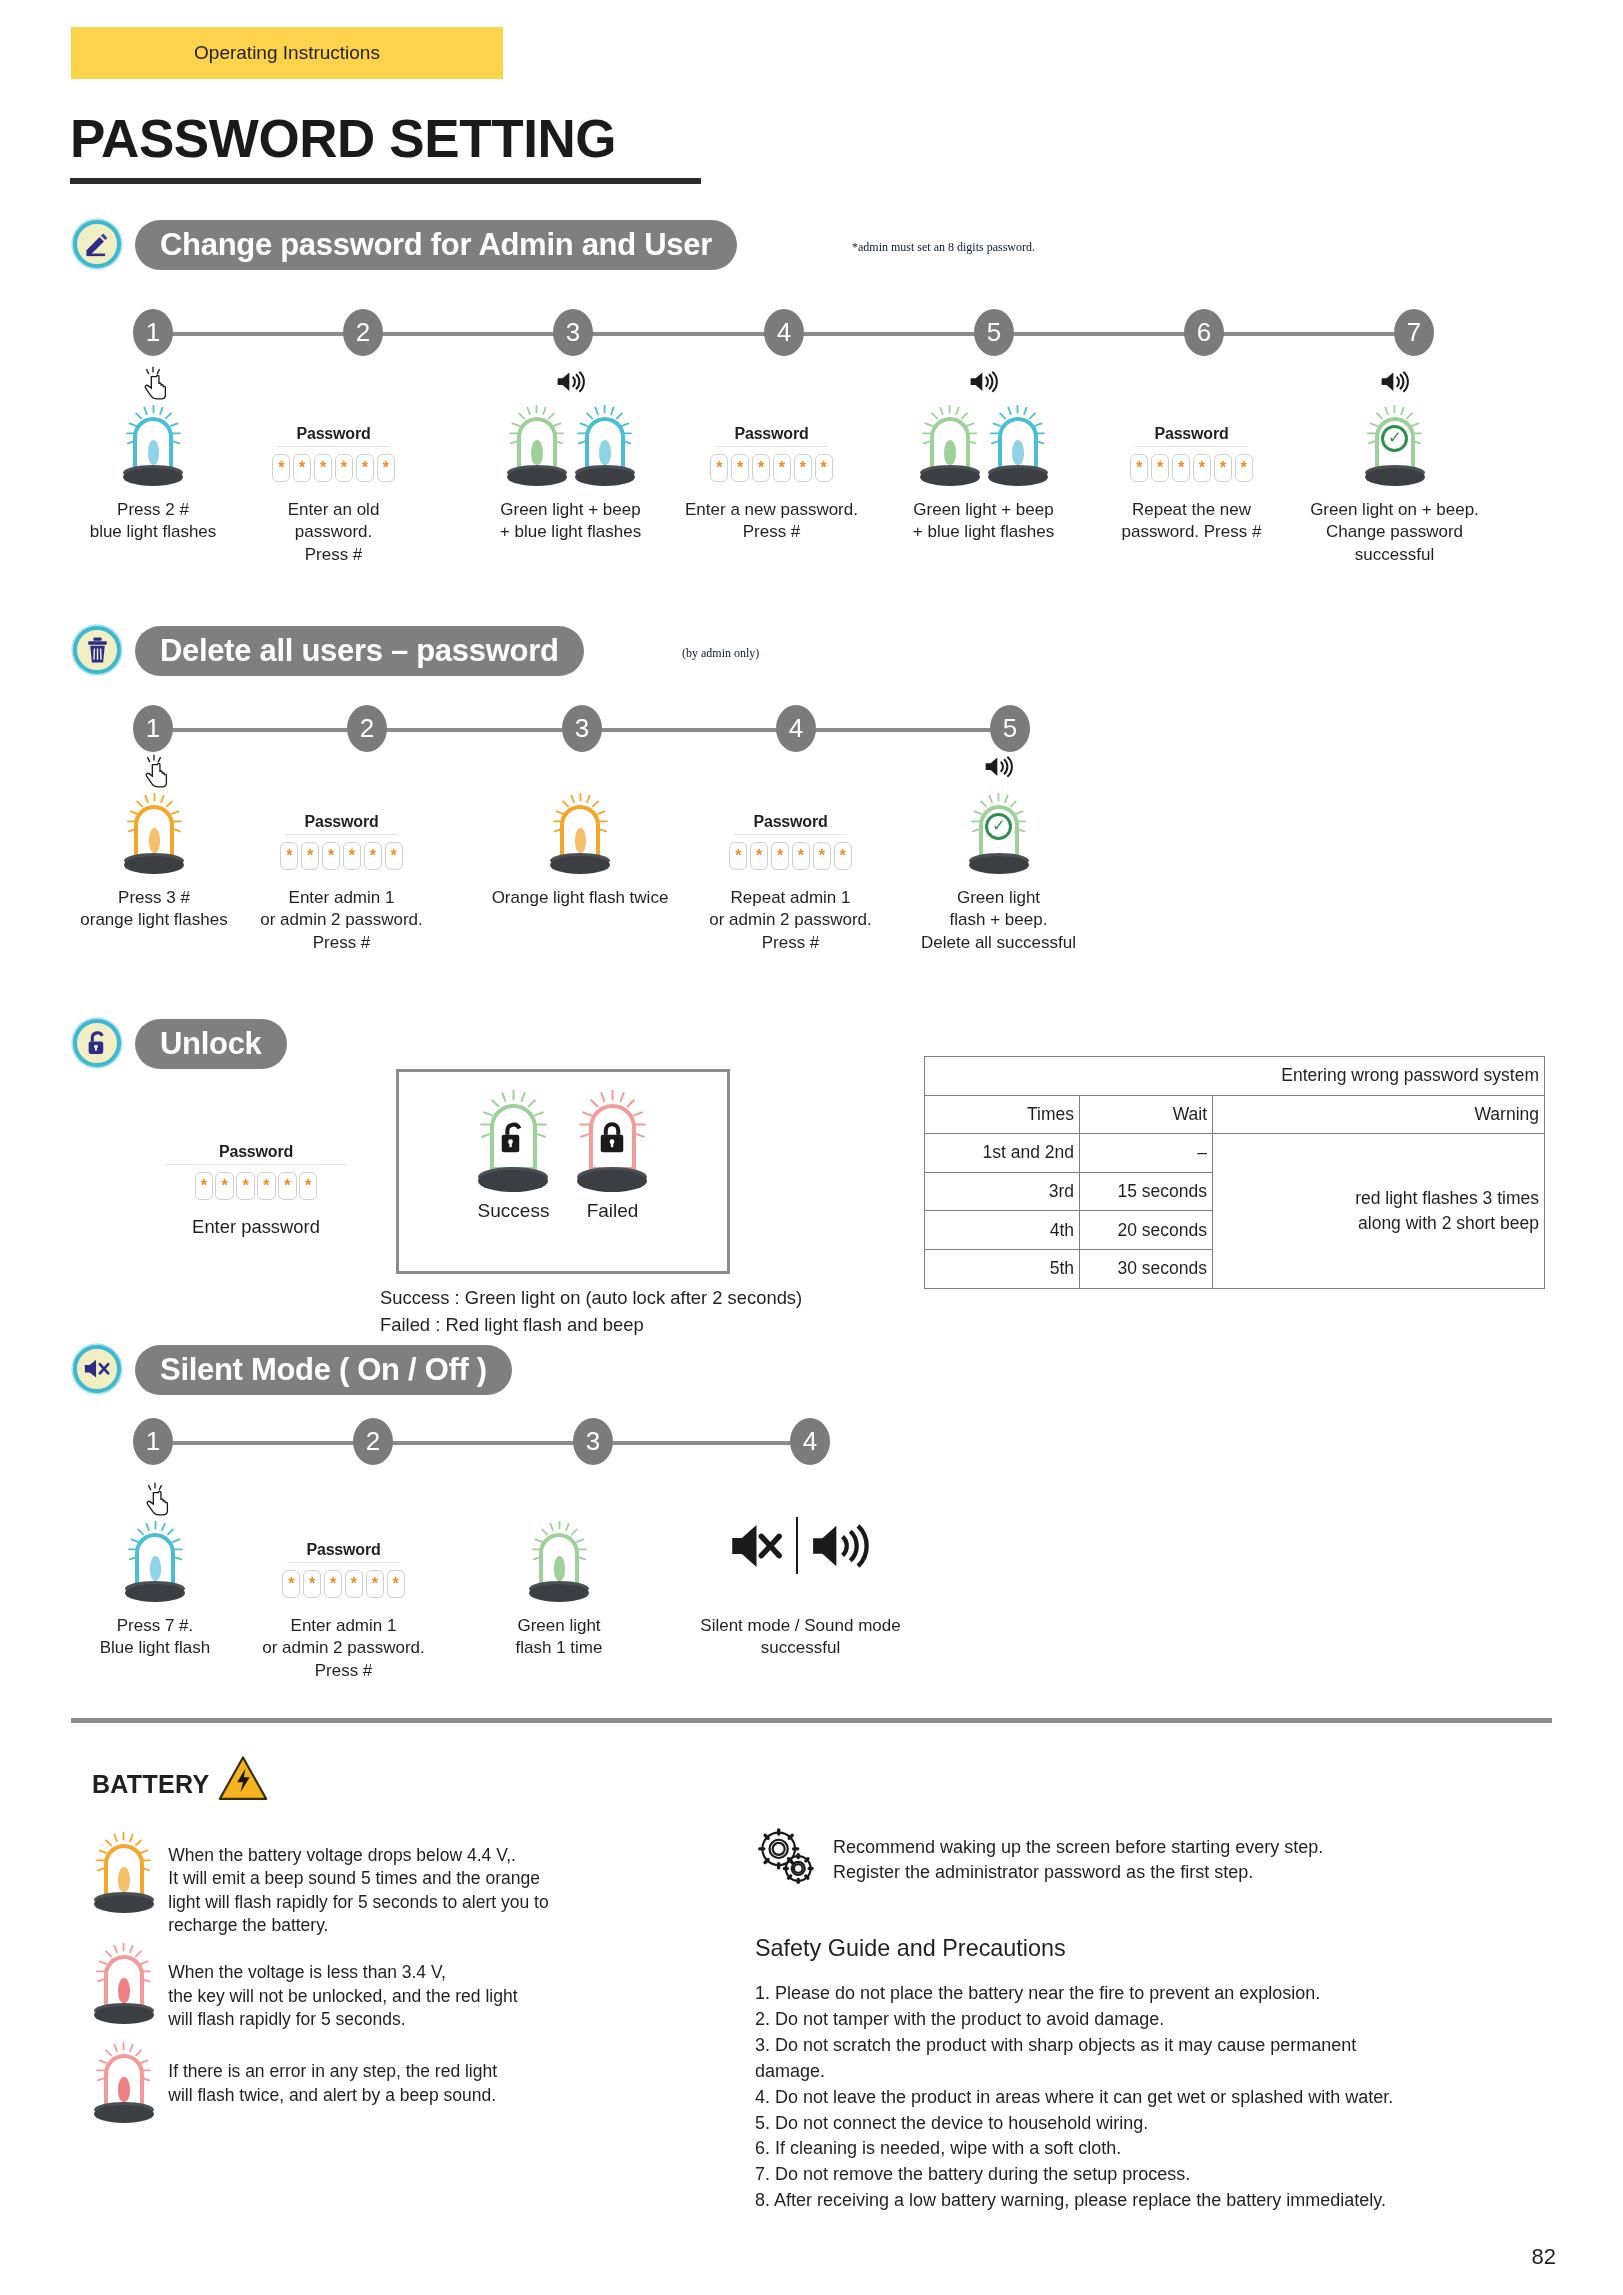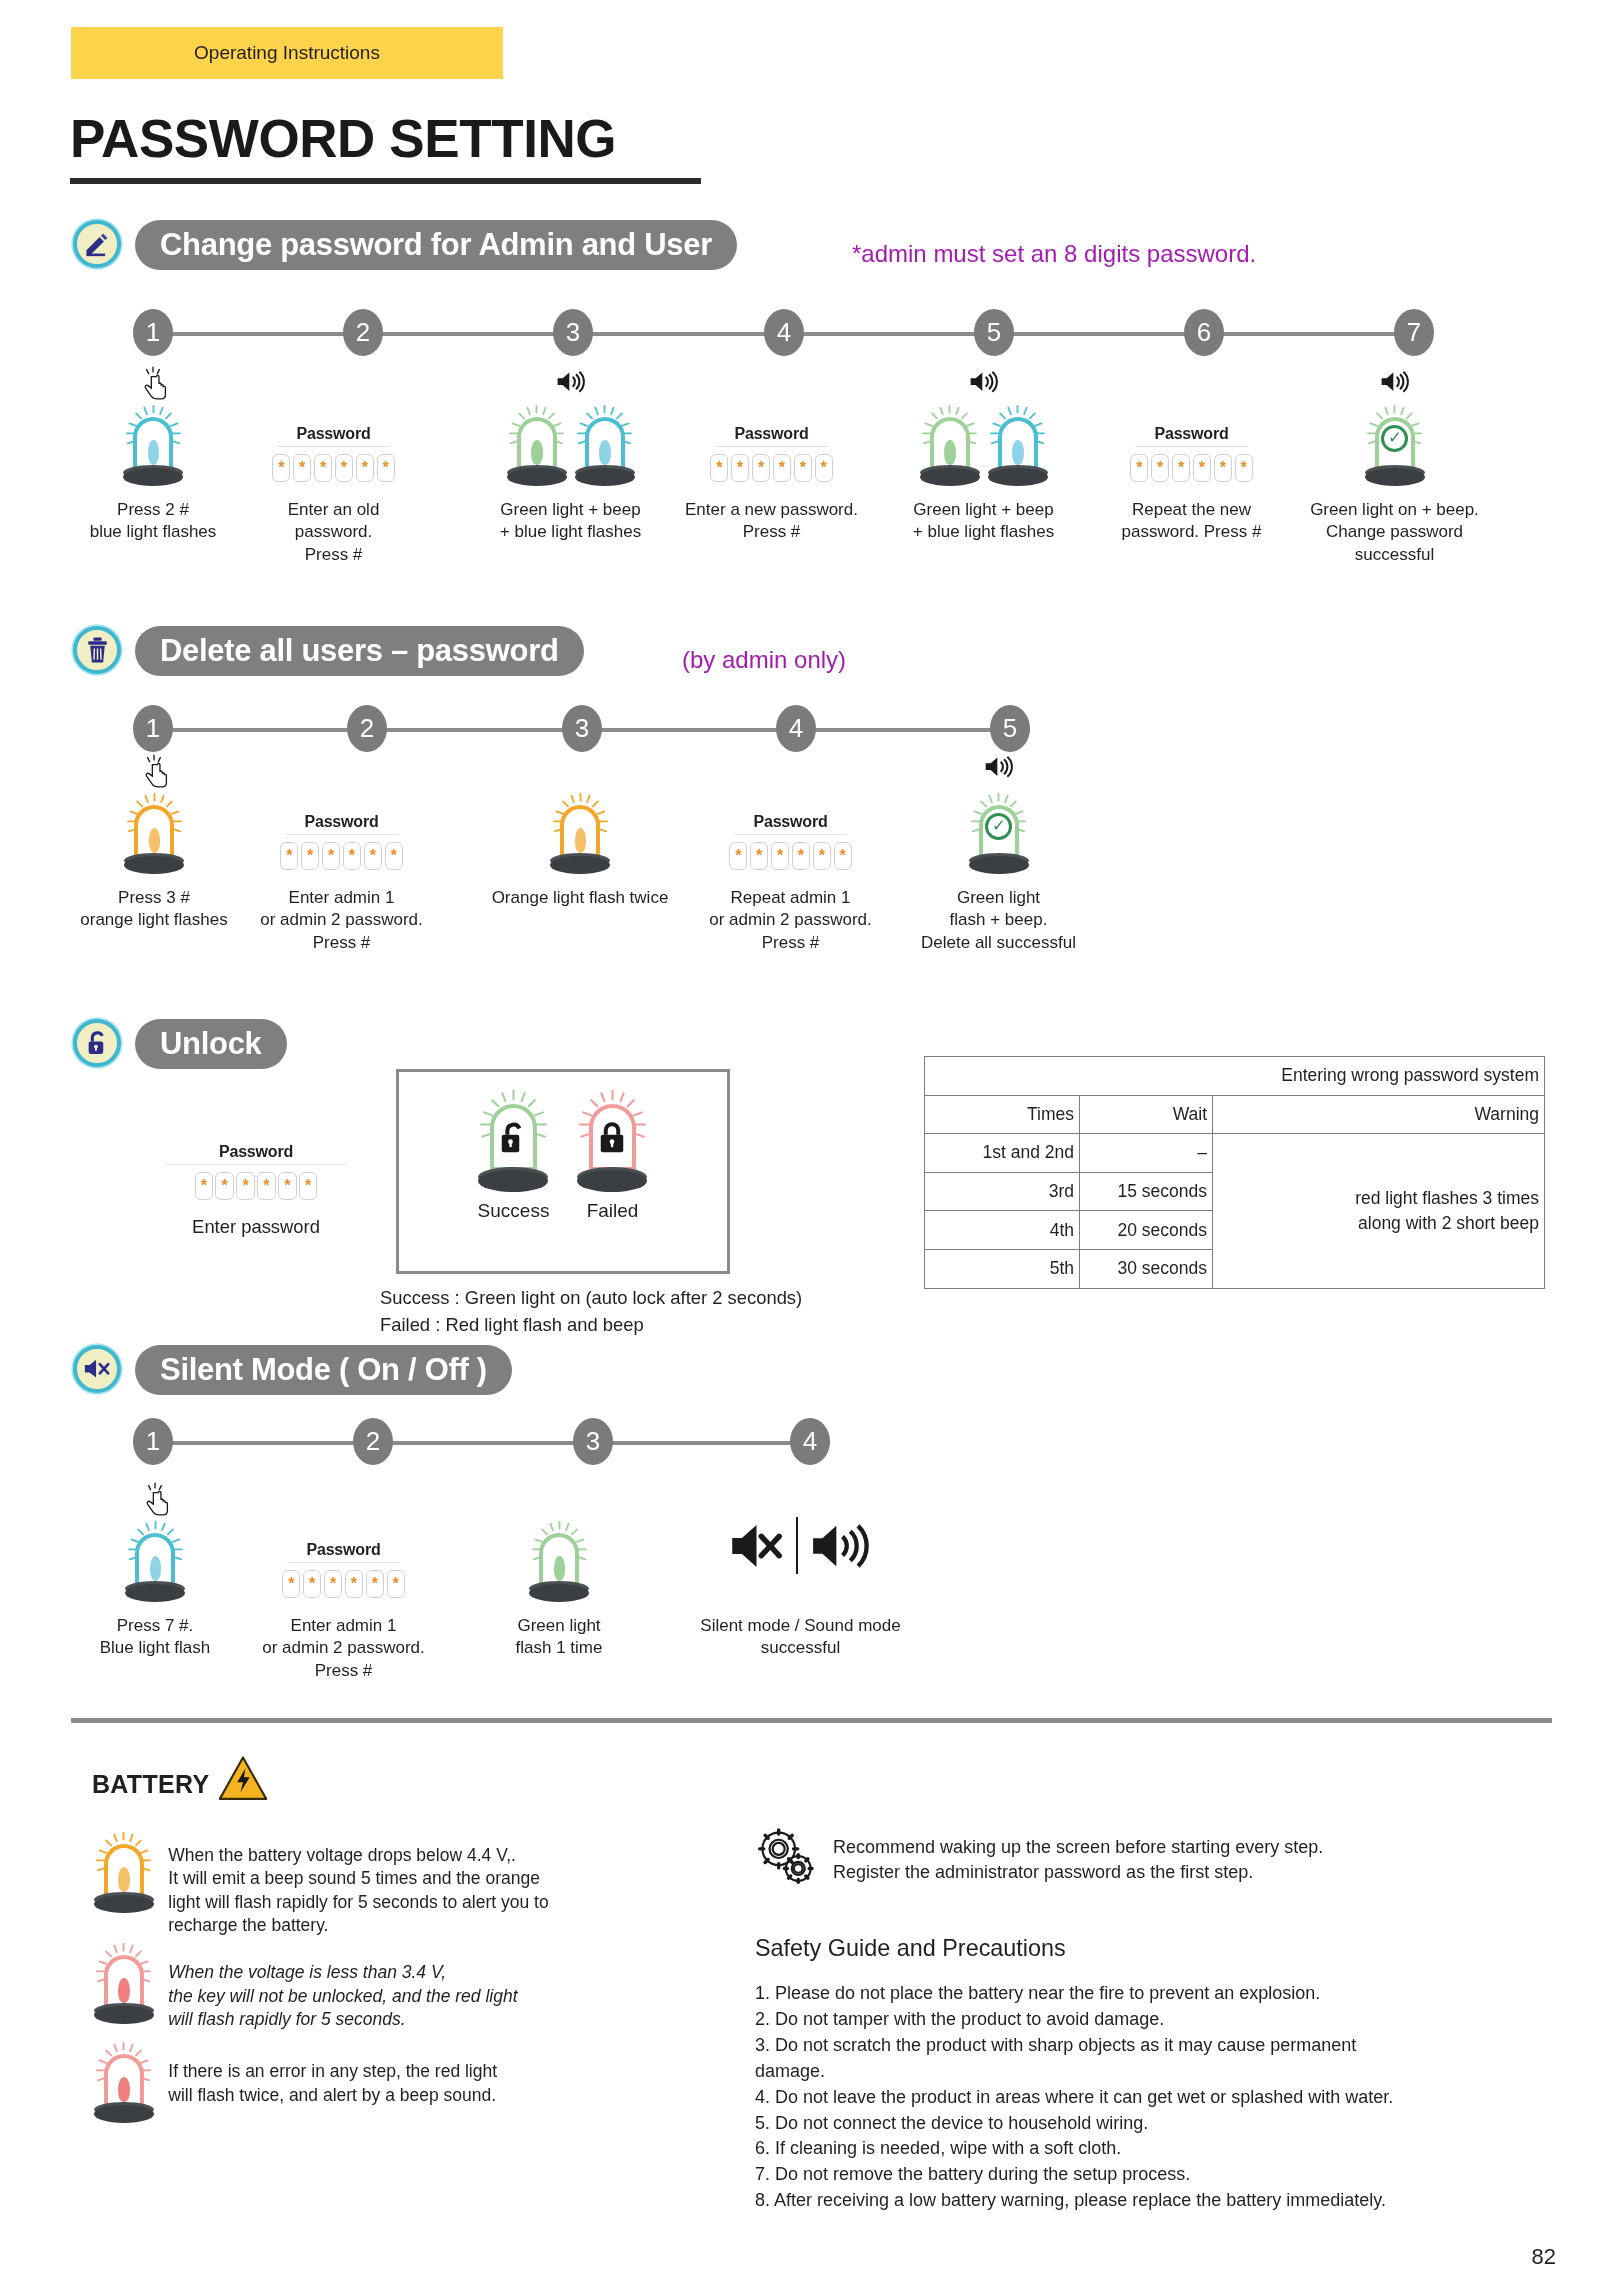--- a/index.html
+++ b/index.html
@@ -51,21 +51,21 @@
   }
   .sec-badge svg { display: block; }
   .sec-pill {
     position: absolute; height: 50px;
     background: #807f80; border-radius: 25px;
     display: flex; align-items: center; padding: 0 25px;
     color: #ffffff; font-size: 31px; font-weight: 700;
     letter-spacing: -0.3px; white-space: nowrap;
   }
   .sec-note {
-    position: absolute; font-size: 24px; color: #a21caf; white-space: nowrap;
+    position: absolute; font-size: 12px; color: #0f172a; white-space: nowrap; font-family: Liberation Serif, serif;
   }
 
   
   .timeline { position: absolute; height: 48px; }
   .tl-line {
     position: absolute; top: 22.5px; height: 4.2px; background: #8c8b8b;
   }
   .tl-node {
     position: absolute; top: 0;
     width: 40px; height: 47px; border-radius: 50%;
@@ -945,21 +945,21 @@
             <line x1="70" y1="34" x2="61" y2="34"></line>
           <line x1="7" y1="46" x2="16" y2="43"></line>
             <line x1="69" y1="46" x2="60" y2="43"></line>
         </g>
       </svg>
       <div class="dome"></div>
         <div class="flame"></div>
       <div class="base2"></div>
         <div class="base"></div>
     </div>
-    <div class="bat-text" style="margin-top:18.4px;font-style:italic;">When the voltage is less than 3.4 V,
+    <div class="bat-text" style="margin-top:18.4px;">When the voltage is less than 3.4 V,
 the key will not be unlocked, and the red light
 will flash rapidly for 5 seconds.</div>
   </div>
 
   <div class="bat-item" style="left:92px; top:2042px; width:551px;">
     <div class="lamp red" style="flex:0 0 auto; margin-right:13.3px;">
       <svg class="rays" viewBox="0 0 76 66">
         <g stroke="#f39a9a" stroke-width="2.2" stroke-linecap="round">
           <line x1="38" y1="0" x2="38" y2="9"></line>
             <line x1="27" y1="3" x2="30" y2="11"></line>

